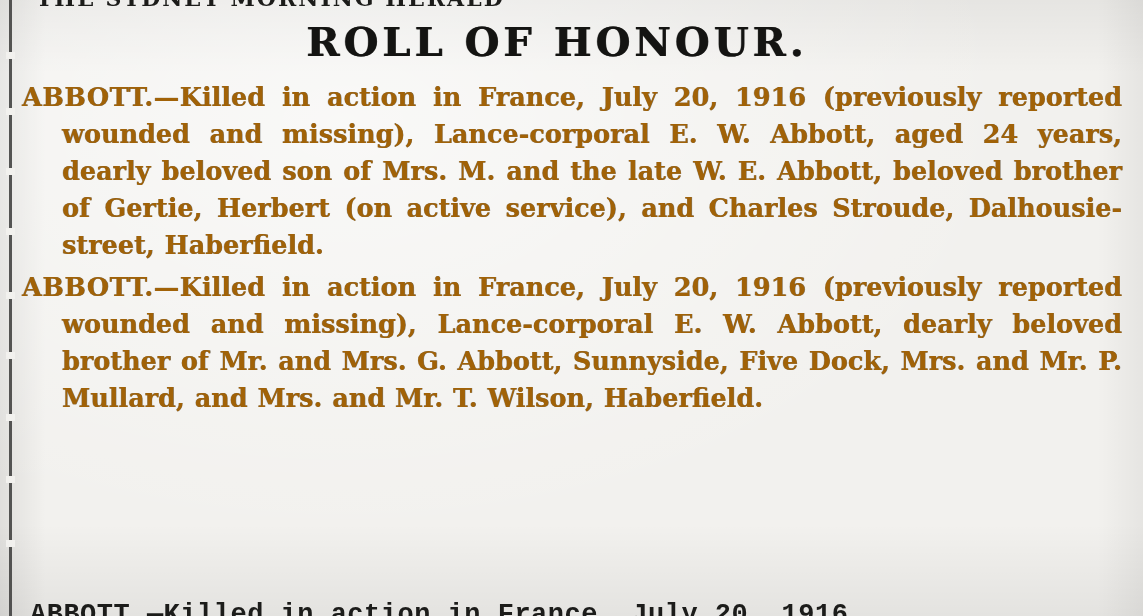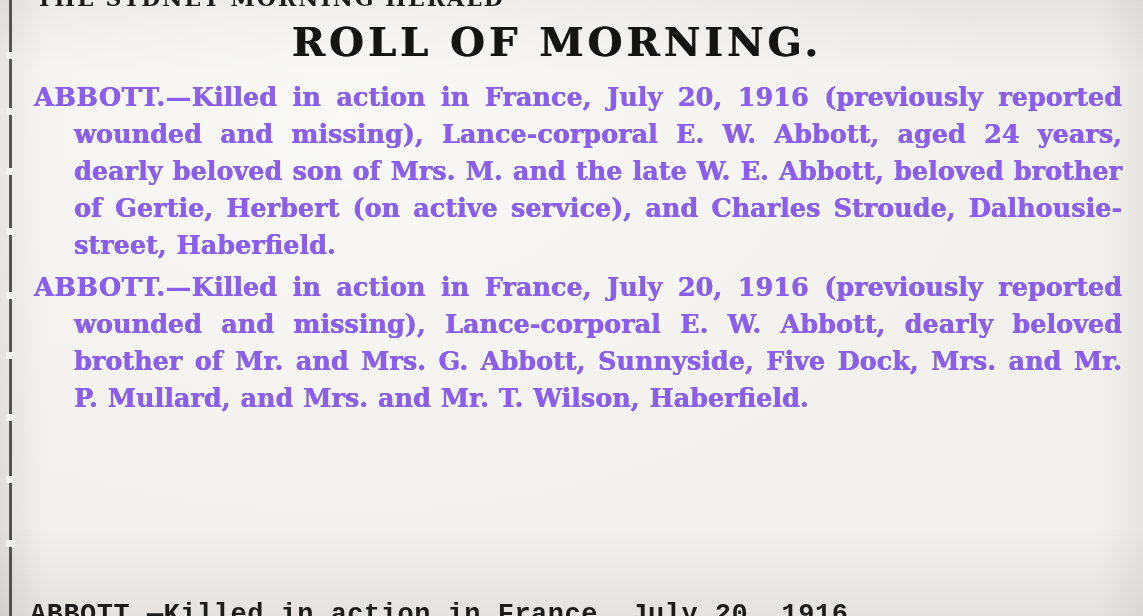--- a/index.html
+++ b/index.html
@@ -118,22 +118,22 @@
     color: #141412;
     margin: 0 0 14px 0;
     padding-right: 30px;
     text-shadow: 0.5px 0 0 rgba(20,20,18,0.85), -0.5px 0 0 rgba(20,20,18,0.35);
   }
 
   .entry {
     font-family: "DejaVu Serif", serif;
     font-size: 25.5px;
     line-height: 37px;
-    color: #8b5cf6;
-    margin: 0 0 5px 12px;
+    color: #a16207;
+    margin: 0 0 5px 0;
     text-align: justify;
     text-align-last: left;
     word-spacing: 1px;
     font-weight: bold;
   }
   .entry .surname {
     font-weight: bold;
     letter-spacing: 0.5px;
   }
   .entry .body {
@@ -169,21 +169,21 @@
     <span style="top:476px"></span>
     <span style="top:540px"></span>
   </div>
 
   <div id="top-fragment">
     <div class="frag-inner">THE SYDNEY MORNING HERALD</div>
   </div>
 
   <div id="article">
 
-    <h1 id="headline" class="ink">ROLL OF MORNING.</h1>
+    <h1 id="headline" class="ink">ROLL OF HONOUR.</h1>
 
     <p class="entry ink">
       <span class="hang">
         <span class="surname">ABBOTT.</span><span class="surname">—</span><span class="body">Killed in action in France, July 20, 1916 (previously reported wounded and missing), Lance-corporal E. W. Abbott, aged 24 years, dearly beloved son of Mrs. M. and the late W. E. Abbott, beloved brother of Gertie, Herbert (on active service), and Charles Stroude, Dalhousie-street, Haberfield.</span>
       </span>
     </p>
 
     <p class="entry ink">
       <span class="hang">
         <span class="surname">ABBOTT.</span><span class="surname">—</span><span class="body">Killed in action in France, July 20, 1916 (previously reported wounded and missing), Lance-corporal E. W. Abbott, dearly beloved brother of Mr. and Mrs. G. Abbott, Sunnyside, Five Dock, Mrs. and Mr. P. Mullard, and Mrs. and Mr. T. Wilson, Haberfield.</span>

